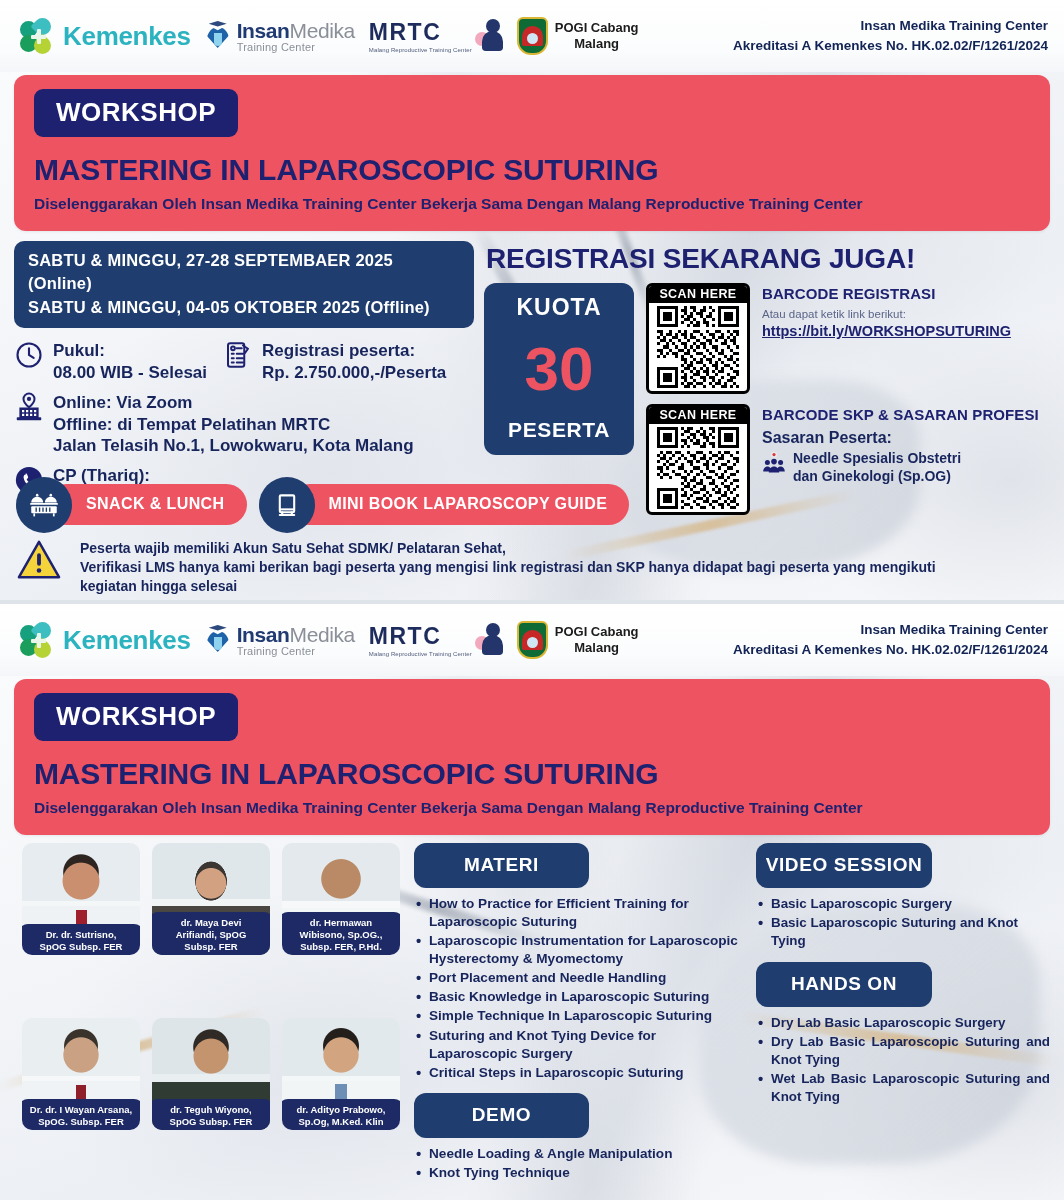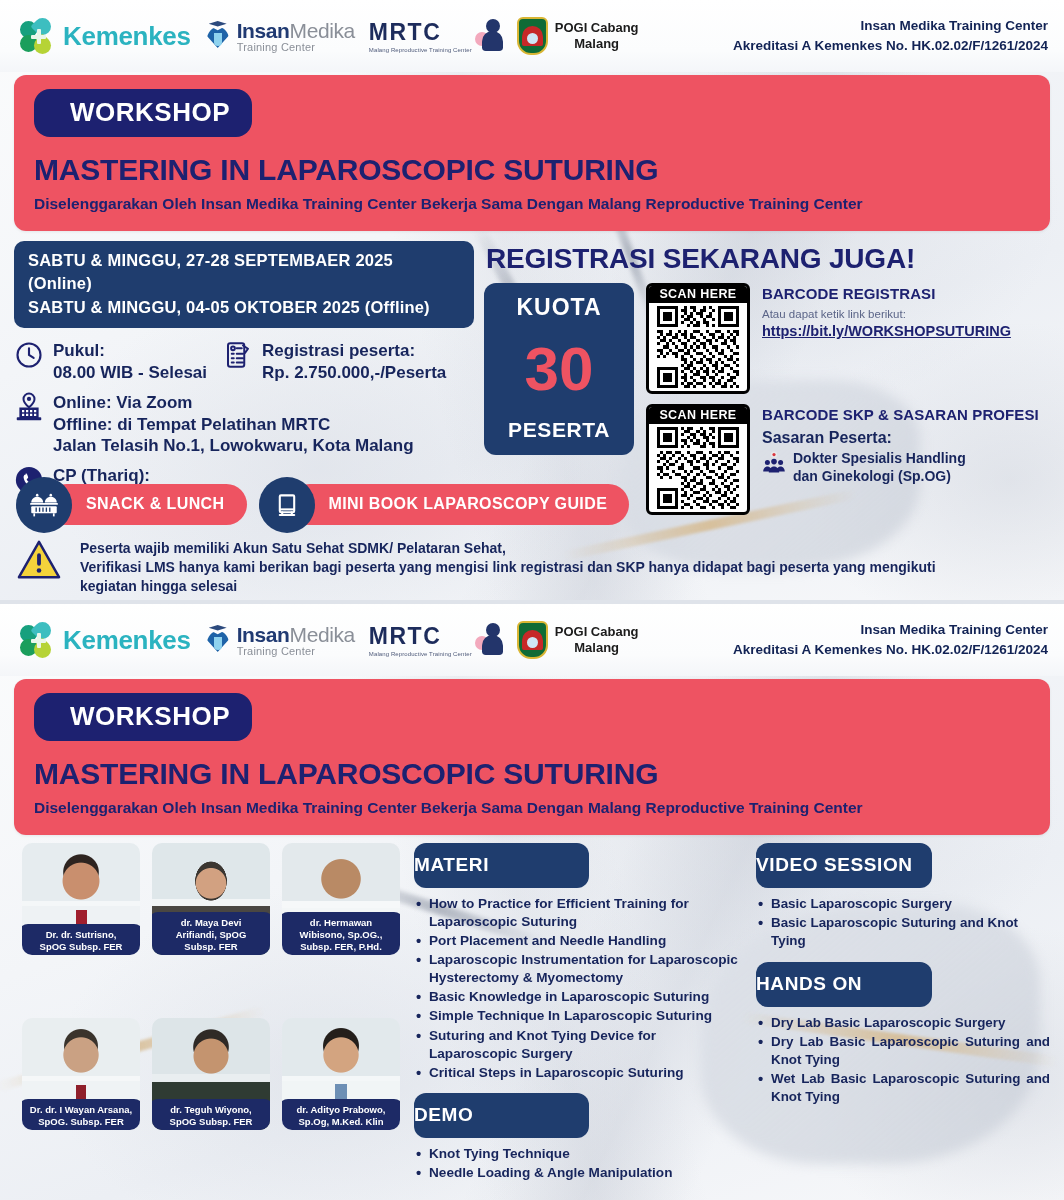--- a/index.html
+++ b/index.html
@@ -106,21 +106,21 @@
     margin: 3px 14px 0 14px;
     background:#ee5362;
     border-radius: 12px;
     padding: 14px 20px 18px 20px;
     box-shadow: 0 1px 3px rgba(0,0,0,.07);
   }
   .workshop-chip {
     display:inline-block;
     background:#1d2170; color:#ffffff;
     font-size:26px; font-weight:700; letter-spacing:.5px;
-    padding: 8px 22px 9px 36px; border-radius:16px;
+    padding: 8px 22px 9px 22px; border-radius:9px;
   }
   .main-title {
     margin-top:16px;
     font-size:30px; font-weight:800; color:#1d2170;
     letter-spacing:-.2px;
   }
   .sub-title {
     margin-top:8px;
     font-size:15.5px; font-weight:700; color:#1d2170;
   }
@@ -203,21 +203,21 @@
     padding: 5px 4px 6px 4px;
   }
 
   .materi-col { width: 330px; }
   .right-col  { flex:1; }
 
   .sect-chip {
     display:block; width:100%;
     background:#1f3d6e; color:#fff; border-radius:12px;
     font-size:19px; font-weight:700; letter-spacing:.6px;
-    text-align:left; padding: 11px 0 12px 0;
+    text-align:center; padding: 11px 0 12px 0;
   }
   .sect-chip.narrow { width: 175px; }
   ul.bullets { list-style:none; margin: 7px 0 0 2px; }
   ul.bullets li {
     position:relative; padding-left:13px; margin-bottom:1px;
     font-size:13.6px; font-weight:700; color:#17255c; line-height:1.33;
   }
   ul.bullets li:before { content:"•"; position:absolute; left:0; top:-1px; font-size:15px; }
   ul.bullets.justify li { text-align:justify; }
   ul.bullets.small li { font-size:13.4px; }
@@ -768,21 +768,21 @@
                     <svg viewBox="0 0 24 24" style="width:24px;height:24px;" fill="#1d2170">
                       <circle cx="12" cy="4.6" r="3.2" fill="#e8e8ea"></circle>
                         <circle cx="12" cy="4.6" r="1.6" fill="#d9373f"></circle>
                       <circle cx="5.4" cy="12.4" r="2.5"></circle>
                         <circle cx="18.6" cy="12.4" r="2.5"></circle>
                         <circle cx="12" cy="11.6" r="2.8"></circle>
                       <path d="M1.2 21.6c0-3 1.9-5.2 4.2-5.2s4.2 2.2 4.2 5.2zM14.4 21.6c0-3 1.9-5.2 4.2-5.2s4.2 2.2 4.2 5.2zM6.8 22.4c0-3.4 2.3-6 5.2-6s5.2 2.6 5.2 6z"></path>
                     </svg>
                   </span>
                   <div class="sasaran-txt">
-                    <div>Dokter Spesialis Handling</div>
+                    <div>Needle Spesialis Obstetri</div>
                     <div>dan Ginekologi (Sp.OG)</div>
                   </div>
                 </div>
               </div>
             </div>
 
           </div>
         </div>
       </div>
     </div>
@@ -973,32 +973,32 @@
             </div>
           <div class="spk-name" style="white-space:pre-line;">dr. Adityo Prabowo,
 Sp.Og, M.Ked. Klin</div>
         </div>
       </div>
 
       <div class="materi-col">
         <div class="sect-chip narrow">MATERI</div>
         <ul class="bullets">
           <li>How to Practice for Efficient Training for Laparoscopic Suturing</li>
+          <li>Laparoscopic Instrumentation for Laparoscopic Hysterectomy &amp; Myomectomy</li>
           <li>Port Placement and Needle Handling</li>
-          <li>Laparoscopic Instrumentation for Laparoscopic Hysterectomy &amp; Myomectomy</li>
           <li>Basic Knowledge in Laparoscopic Suturing</li>
           <li>Simple Technique In Laparoscopic Suturing</li>
           <li>Suturing and Knot Tying Device for Laparoscopic Surgery</li>
           <li>Critical Steps in Laparoscopic Suturing</li>
         </ul>
 
         <div class="sect-chip narrow" style="margin-top:11px;">DEMO</div>
         <ul class="bullets">
+          <li>Needle Loading &amp; Angle Manipulation</li>
           <li>Knot Tying Technique</li>
-          <li>Needle Loading &amp; Angle Manipulation</li>
         </ul>
       </div>
 
       <div class="right-col">
         <div class="sect-chip" style="width:176px;">VIDEO SESSION</div>
         <ul class="bullets small">
           <li>Basic Laparoscopic Surgery</li>
           <li>Basic Laparoscopic Suturing and Knot Tying</li>
         </ul>
 

